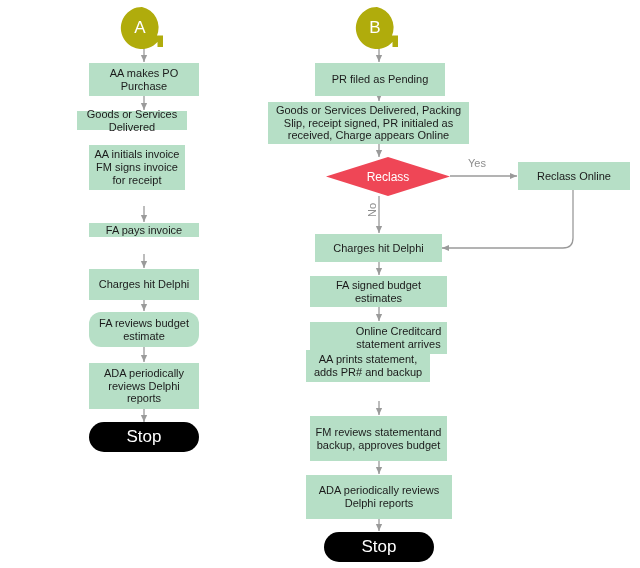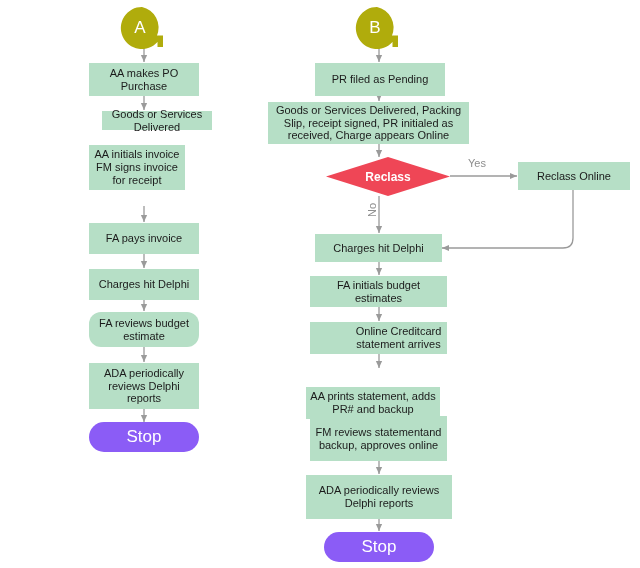--- a/index.html
+++ b/index.html
@@ -35,21 +35,21 @@
     text-align: center;
     line-height: 1.18;
   }
   .process {
     background: #b6dfc6;
     color: #1b1b1b;
     font-size: 11px;
     padding: 2px 4px;
   }
   .terminator {
-    background: #8b5cf6;
+    background: #000000;
     color: #ffffff;
     font-size: 17px;
     border-radius: 19px;
     font-weight: normal;
   }
   .connector-wrap {
     position: absolute;
   }
   .connector-label {
     position: absolute;
@@ -74,21 +74,20 @@
     left: 0;
     top: 0;
     width: 100%;
     height: 100%;
     display: flex;
     align-items: center;
     justify-content: center;
     color: #ffffff;
     font-size: 12px;
     pointer-events: none;
-    font-weight: bold;
   }
   .edge-label {
     position: absolute;
     color: #8d8d8d;
     font-size: 11px;
     white-space: nowrap;
   }
   .edge-label.vert {
     transform: rotate(-90deg);
     transform-origin: left top;
@@ -139,29 +138,29 @@
     <svg width="48" height="44" viewBox="0 0 48 44">
       <path d="M 22 1 A 21 21 0 1 0 37.5 36 L 37.5 41 L 43 41 L 43 29.5 L 37 29.5 A 21 21 0 0 0 22 1 Z" fill="#b0ac0c"></path>
     </svg>
     <span class="connector-label">A</span>
   </div>
 
   <div class="node process" style="left:89px; top:63px; width:110px; height:33px;">
     <span>AA makes PO Purchase</span>
   </div>
 
-  <div class="node process" style="left:102px; top:111px; width:110px; height:19px;align-items:center;">
+  <div class="node process" style="left:77px; top:111px; width:110px; height:19px;align-items:center;">
     <span>Goods or Services Delivered</span>
   </div>
 
   <div class="node process" style="left:89px; top:145px; width:96px; height:45px;">
     <span>AA initials invoice FM signs invoice for receipt</span>
   </div>
 
-  <div class="node process" style="left:89px; top:223px; width:110px; height:31px;">
+  <div class="node process" style="left:89px; top:223px; width:110px; height:14px;">
     <span>FA pays invoice</span>
   </div>
 
   <div class="node process" style="left:89px; top:269px; width:110px; height:31px;">
     <span>Charges hit Delphi</span>
   </div>
 
   <div class="node process" style="left:89px; top:312px; width:110px; height:35px;border-radius:12px;">
     <span>FA reviews budget estimate</span>
   </div>
@@ -202,33 +201,33 @@
 
   <div class="node process" style="left:518px; top:162px; width:112px; height:28px;">
     <span>Reclass Online</span>
   </div>
 
   <div class="node process" style="left:315px; top:234px; width:127px; height:28px;">
     <span>Charges hit Delphi</span>
   </div>
 
   <div class="node process" style="left:310px; top:276px; width:137px; height:31px;">
-    <span>FA initials budget estimates</span>
+    <span>FA signed budget estimates</span>
   </div>
 
   <div class="node process" style="left:310px; top:322px; width:137px; height:32px;padding-left:44px;">
     <span>Online Creditcard statement arrives</span>
   </div>
 
-  <div class="node process" style="left:306px; top:387px; width:134px; height:32px;">
+  <div class="node process" style="left:306px; top:350px; width:124px; height:32px;">
     <span>AA prints statement, adds PR# and backup</span>
   </div>
 
   <div class="node process" style="left:310px; top:416px; width:137px; height:45px;">
-    <span>FM reviews statementand backup, approves online</span>
+    <span>FM reviews statementand backup, approves budget</span>
   </div>
 
   <div class="node process" style="left:306px; top:475px; width:146px; height:44px;">
     <span>ADA periodically reviews Delphi reports</span>
   </div>
 
   <div class="node terminator" style="left:324px; top:532px; width:110px; height:30px;">
     <span>Stop</span>
   </div>
 

